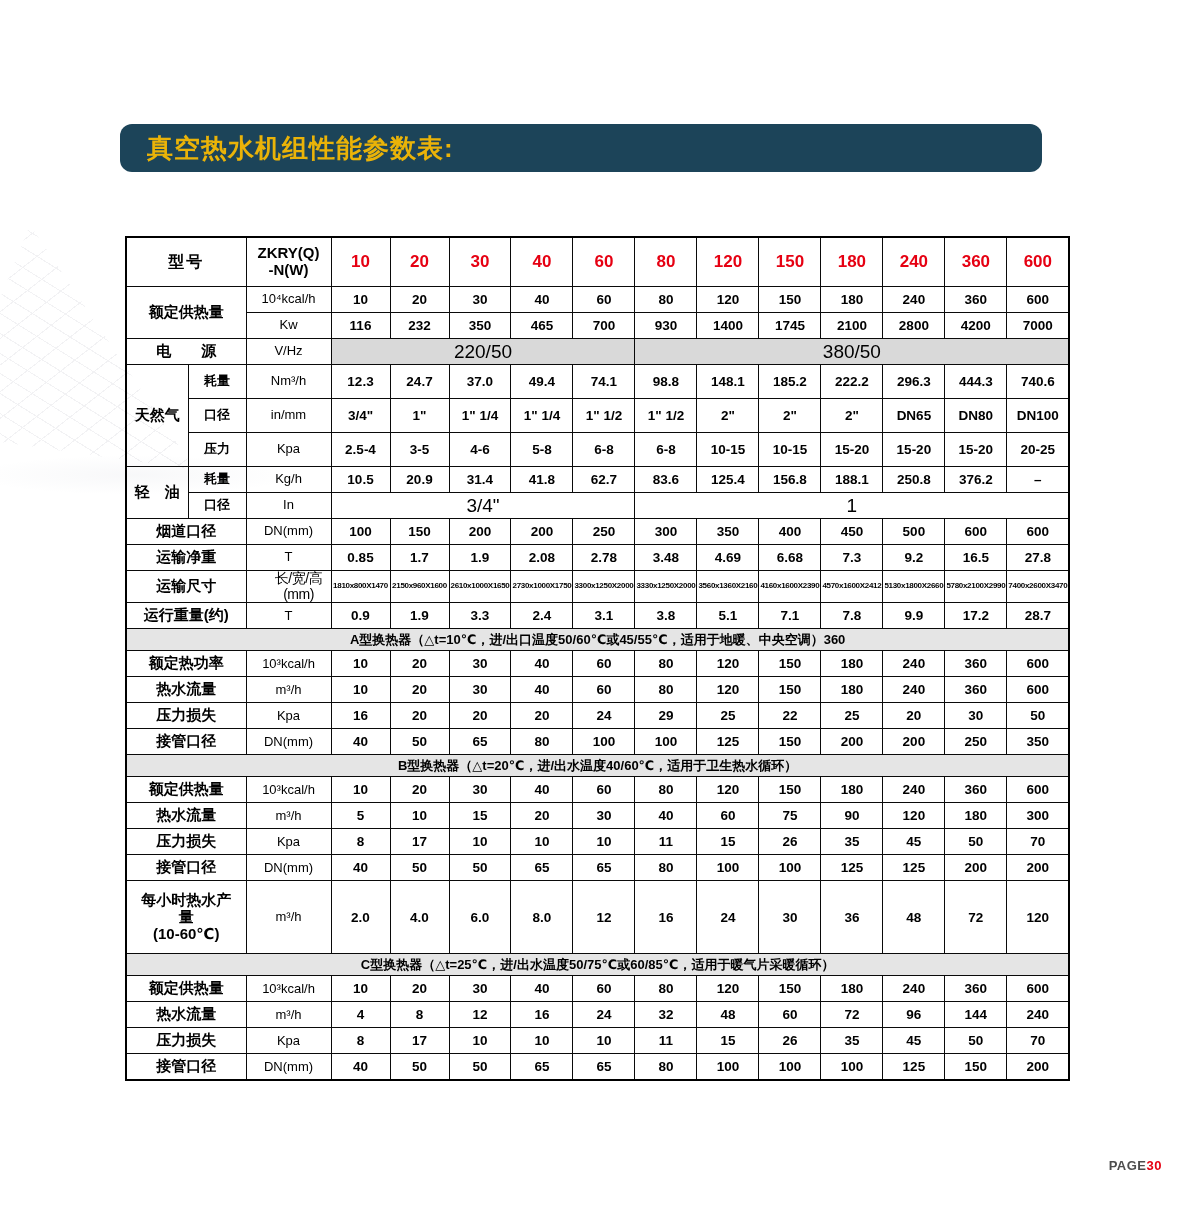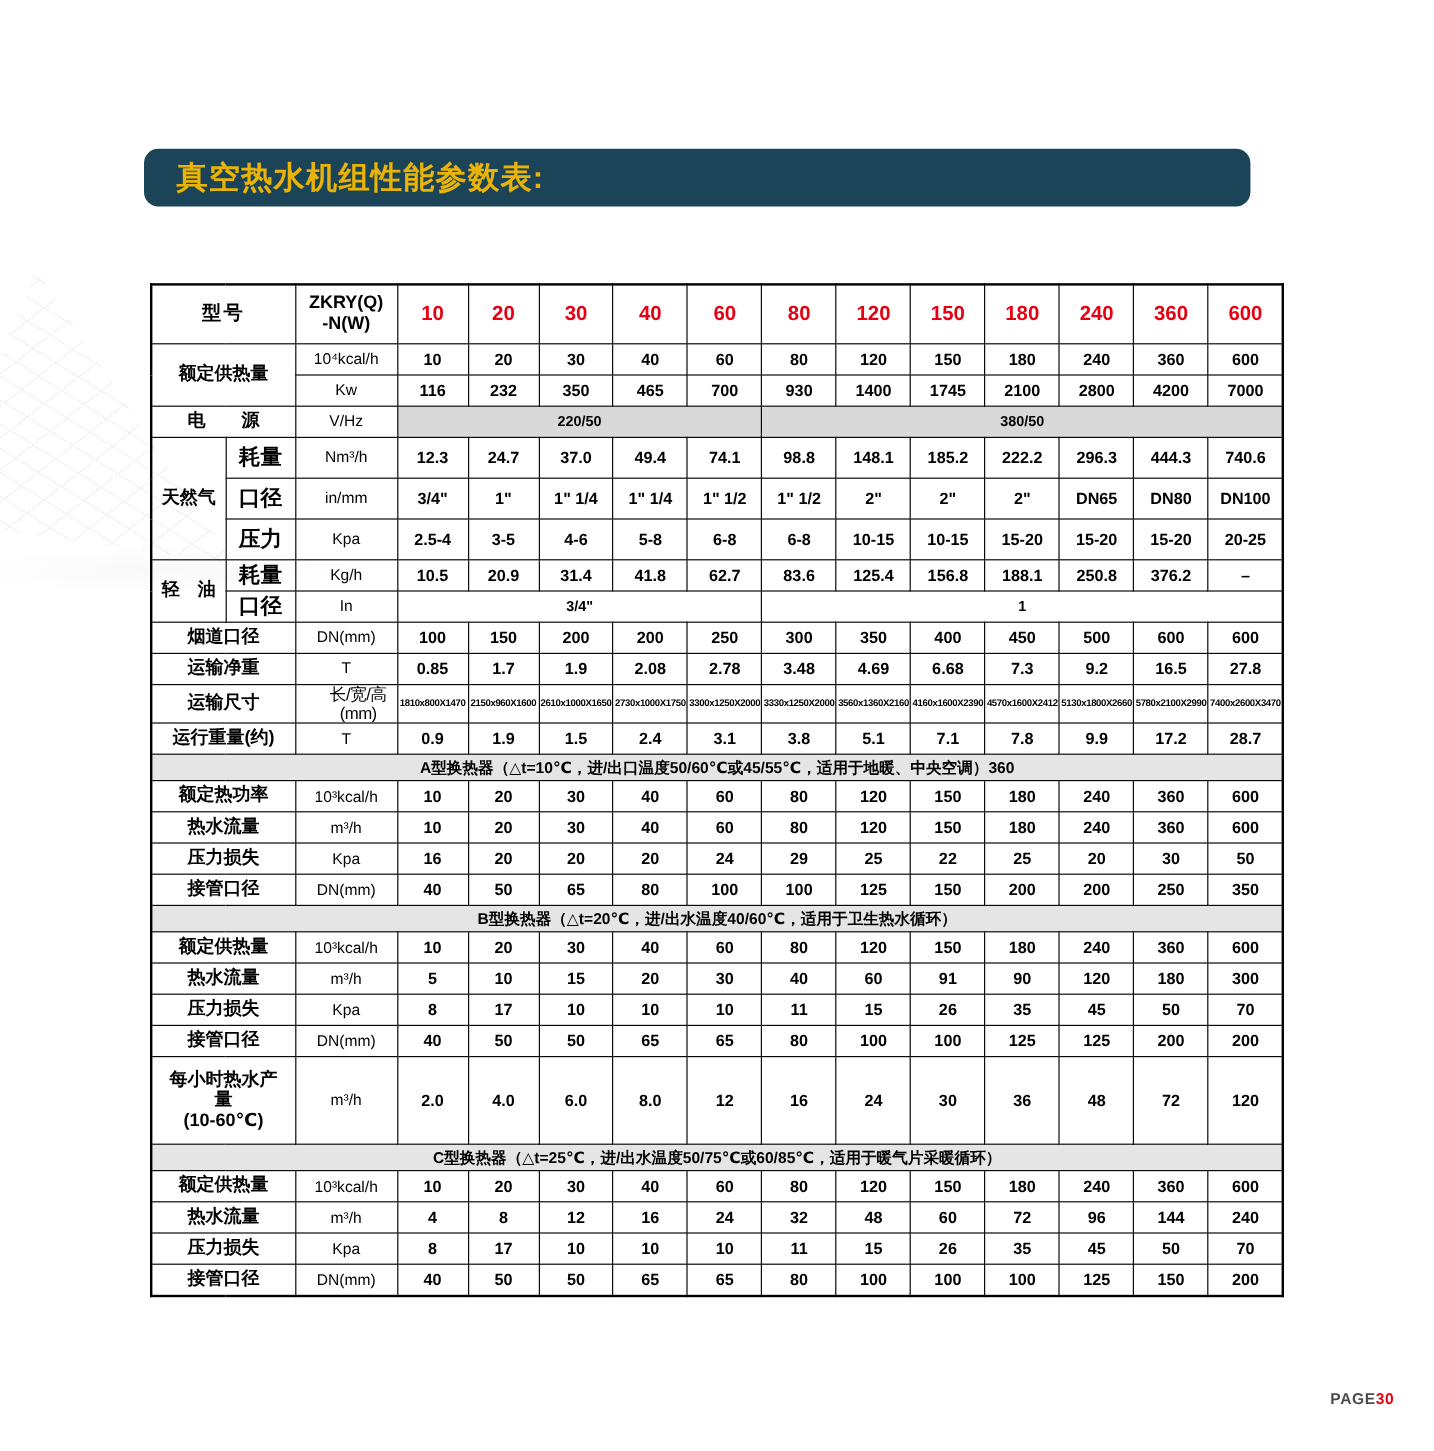--- a/index.html
+++ b/index.html
@@ -48,24 +48,24 @@
   tr.r-std  td{height:25px;}
   tr.r-gas  td{height:33px;}
   tr.r-big  td{height:72px;}
   tr.r-sec  td{height:21px;}
 
   td.model-h{font-size:16px;font-weight:bold;letter-spacing:2px;}
   td.series-h{font-size:15px;font-weight:bold;white-space:pre-line;}
   td.col-h{color:var(--red);font-size:17px;font-weight:bold;}
   td.lbl{text-align:left;padding-left:8px;font-size:15px;font-weight:bold;white-space:pre-line;}
   td.glbl{font-size:15px;font-weight:bold;}
-  td.slbl{font-size:18px;font-weight:bold;}
+  td.slbl{font-size:13px;font-weight:bold;}
   td.unit{text-align:left;padding-left:6px;font-size:13px;}
   td.val{font-size:13.5px;font-weight:bold;}
-  td.merged{font-size:12px;font-weight:bold;}
+  td.merged{font-size:19px;font-weight:normal;}
   tr.dims td.val{font-size:8px;letter-spacing:-.3px;font-weight:bold;padding:0 1px;}
   tr.dims td.unit{font-size:14px;letter-spacing:-.5px;padding-left:20px;}
   td.band{background:var(--band);}
   td.seamless{border-left:hidden;}
   tr.r-sec td{background:var(--sec);font-size:13px;font-weight:600;}
 
   .page-footer{
     position:absolute;top:1158px;right:33px;
     font-size:13px;font-weight:bold;color:var(--footer-gray);letter-spacing:.5px;
   }
@@ -272,21 +272,21 @@
         <td class="val">4570x1600X2412</td>
         <td class="val">5130x1800X2660</td>
         <td class="val">5780x2100X2990</td>
         <td class="val">7400x2600X3470</td>
       </tr>
       <tr class="r-std">
         <td class="lbl" colspan="2" rowspan="1">运行重量(约)</td>
         <td class="unit">T</td>
         <td class="val">0.9</td>
         <td class="val">1.9</td>
-        <td class="val">1.5</td>
+        <td class="val">3.3</td>
         <td class="val">2.4</td>
         <td class="val">3.1</td>
         <td class="val">3.8</td>
         <td class="val">5.1</td>
         <td class="val">7.1</td>
         <td class="val">7.8</td>
         <td class="val">9.9</td>
         <td class="val">17.2</td>
         <td class="val">28.7</td>
       </tr>
@@ -379,21 +379,21 @@
       <tr class="r-std">
         <td class="lbl" colspan="2" rowspan="1">热水流量</td>
         <td class="unit">m³/h</td>
         <td class="val">5</td>
         <td class="val">10</td>
         <td class="val">15</td>
         <td class="val">20</td>
         <td class="val">30</td>
         <td class="val">40</td>
         <td class="val">60</td>
-        <td class="val">91</td>
+        <td class="val">75</td>
         <td class="val">90</td>
         <td class="val">120</td>
         <td class="val">180</td>
         <td class="val">300</td>
       </tr>
       <tr class="r-std">
         <td class="lbl" colspan="2" rowspan="1">压力损失</td>
         <td class="unit">Kpa</td>
         <td class="val">8</td>
         <td class="val">17</td>

